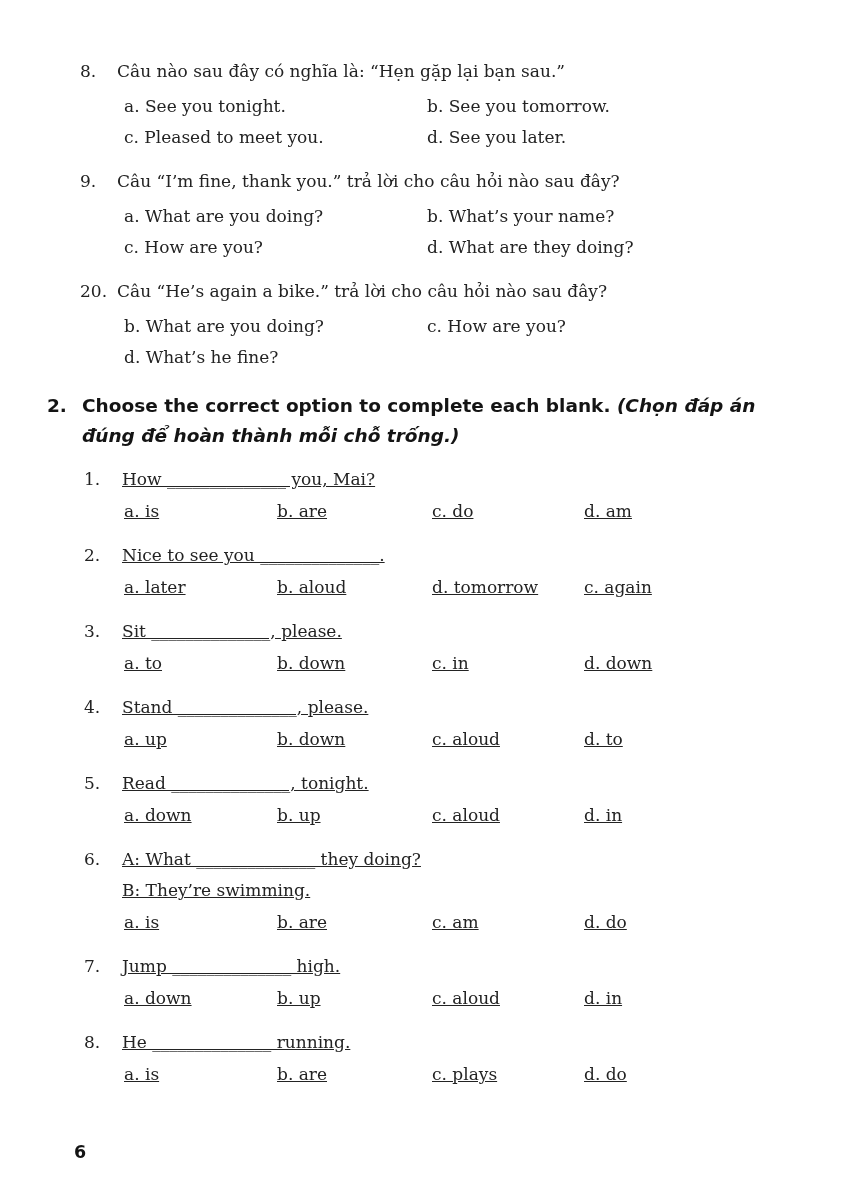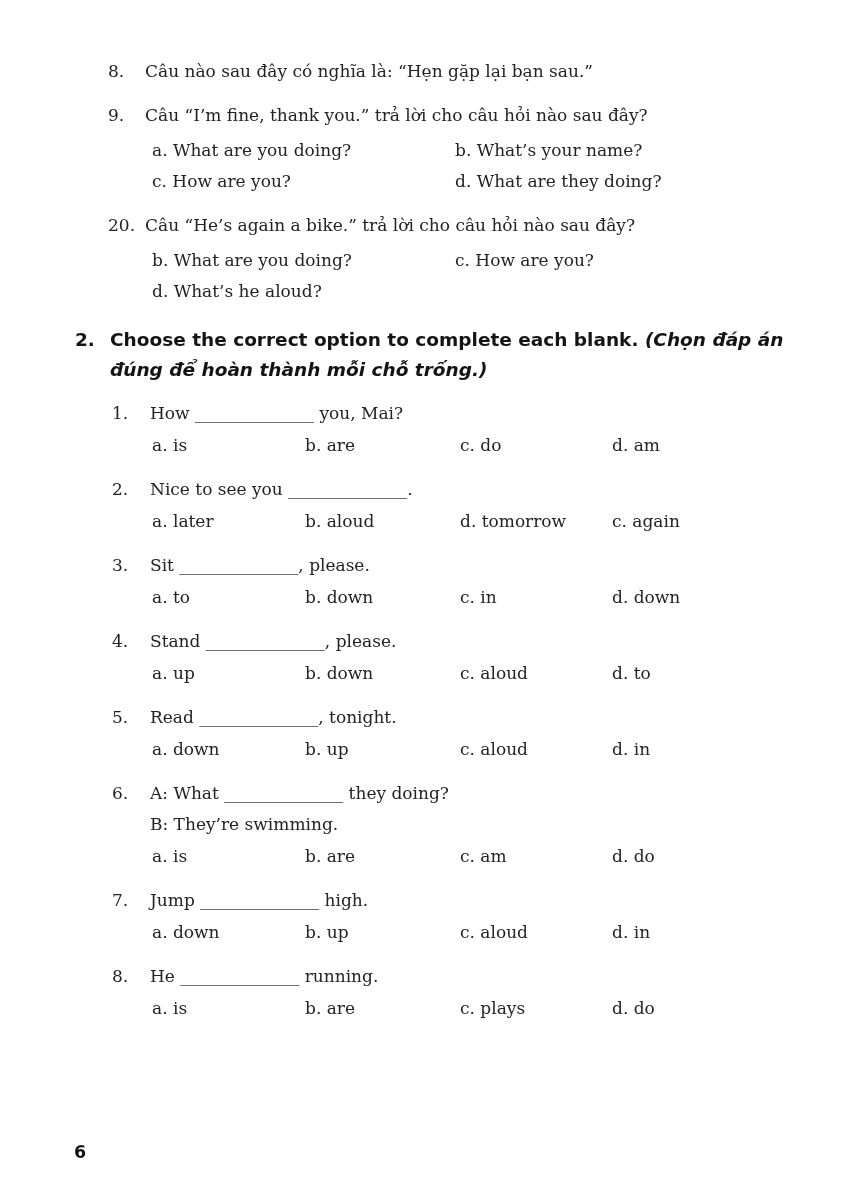--- a/index.html
+++ b/index.html
@@ -5,21 +5,21 @@
   * { margin:0; padding:0; box-sizing:border-box; }
   html, body { width:858px; height:1200px; }
   body {
     background:#ffffff;
     font-family:"DejaVu Serif", serif;
     color:#232323;
     font-size:17px;
     position:relative;
     overflow:hidden;
   }
-  .content { padding:56px 50px 0 75px; }
+  .content { padding:56px 50px 0 47px; }
 
   
   .s1 { margin-left:33px; }
   .s1 .q { margin-bottom:13px; }
   .qline { line-height:31px; white-space:nowrap; }
   .qnum { display:inline-block; width:37px; }
   .opts2 {
     margin-left:44px; margin-top:4px;
     display:grid; grid-template-columns:303px 1fr;
     line-height:31px;
@@ -32,21 +32,21 @@
     font-family:"DejaVu Sans", sans-serif;
     font-weight:bold;
     font-size:18.5px;
     line-height:30px;
     color:#141414;
   }
   .s2head .num { width:35px; flex-shrink:0; }
   .s2head .vi { font-style:italic; }
 
   
-  .s2 { margin-left:37px; }
+  .s2 { margin-left:37px;text-decoration:underline; }
   .s2 .q { margin-bottom:13px; }
   .s2 .qnum { width:38px; }
   .opts4 {
     margin-left:40px;
     display:grid; grid-template-columns:153px 155px 152px 1fr;
     line-height:32px;
   }
 
   .pagenum {
     position:absolute; left:74px; top:1142px;
@@ -58,20 +58,26 @@
 <body>
 
 <div class="content">
 
   <div class="s1">
 
     <div class="q">
       <div class="qline">
         <span class="qnum">8.</span><span>Câu nào sau đây có nghĩa là: “Hẹn gặp lại bạn sau.”</span>
       </div>
+      <div class="opts2">
+        <span>a. See you tonight.</span>
+        <span>b. See you tomorrow.</span>
+        <span>c. Pleased to meet you.</span>
+        <span>d. See you later.</span>
+      </div>
     </div>
 
     <div class="q">
       <div class="qline">
         <span class="qnum">9.</span><span>Câu “I’m fine, thank you.” trả lời cho câu hỏi nào sau đây?</span>
       </div>
       <div class="opts2">
         <span>a. What are you doing?</span>
         <span>b. What’s your name?</span>
         <span>c. How are you?</span>
@@ -79,21 +85,21 @@
       </div>
     </div>
 
     <div class="q">
       <div class="qline">
         <span class="qnum">20.</span><span>Câu “He’s again a bike.” trả lời cho câu hỏi nào sau đây?</span>
       </div>
       <div class="opts2">
         <span>b. What are you doing?</span>
         <span>c. How are you?</span>
-        <span>d. What’s he aloud?</span>
+        <span>d. What’s he fine?</span>
       </div>
     </div>
 
   </div>
 
   <div class="s2head">
     <span class="num">2.</span>
     <div><span class="en">Choose the correct option to complete each blank. </span><span class="vi">(Chọn đáp án đúng để hoàn thành mỗi chỗ trống.)</span></div>
   </div>
 

